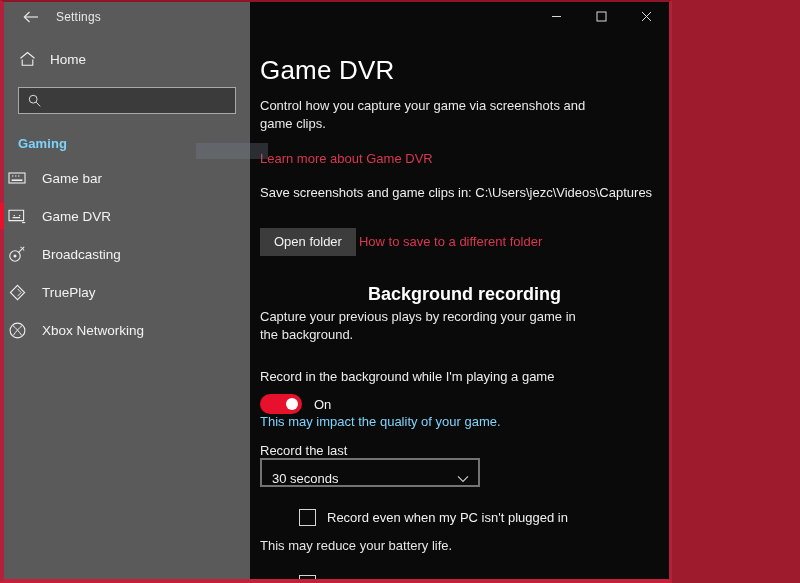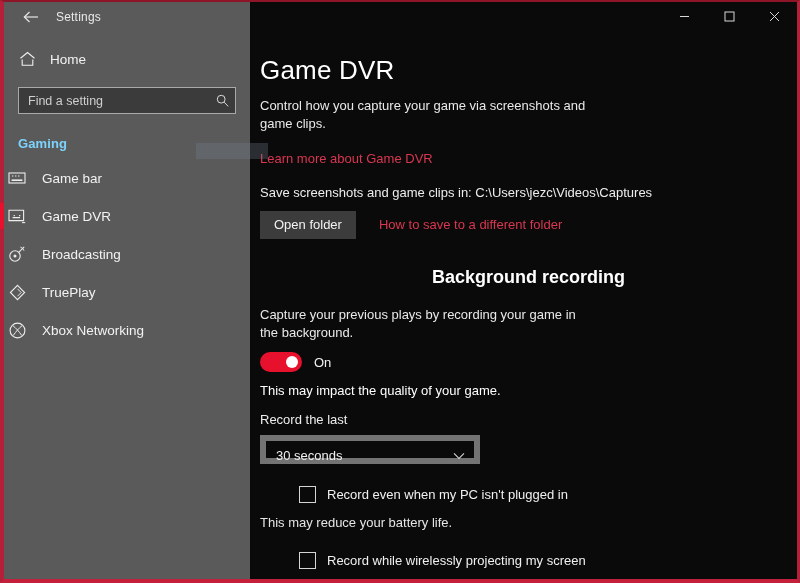--- a/index.html
+++ b/index.html
@@ -8,21 +8,21 @@
     width: 800px;
     height: 583px;
     overflow: hidden;
     background: #9e1b2e;
     font-family: "Liberation Sans", sans-serif;
   }
 
   
   #app-window {
     position: relative;
-    width: 800px;
+    width: 672px;
     height: 583px;
     background: #0a0a0a;
     border-left: 4px solid #b3203a;
     border-right: 3px solid #b3203a;
     border-top: 2px solid #8e1527;
     border-bottom: 4px solid #c4203c;
     display: flex;
     flex-direction: column;
   }
 
@@ -184,22 +184,22 @@
   }
   .path-line {
     font-size: 13px;
     color: #ededed;
     margin-top: 18px;
   }
 
   #folder-row {
     display: flex;
     align-items: center;
-    gap: 23px;
-    margin-top: 11px;
+    gap: 3px;
+    margin-top: 28px;
   }
   #open-folder-btn {
     background: #3c3c3c;
     color: #f2f2f2;
     border: none;
     font-size: 13px;
     font-family: "Liberation Sans", sans-serif;
     padding: 7px 14px 8px 14px;
     line-height: 1;
   }
@@ -214,21 +214,21 @@
     color: #ffffff;
     font-weight: bold;
     margin-top: 28px;
     text-align: center;
   }
   .section-sub {
     font-size: 13px;
     color: #e9e9e9;
     line-height: 1.42;
     max-width: 325px;
-    margin-top: 18px;
+    margin-top: 3px;
   }
 
   .field-label {
     font-size: 13px;
     color: #ededed;
     margin-top: 25px;
   }
 
   
   #toggle-row {
@@ -248,31 +248,29 @@
     position: absolute;
     right: 4px; top: 4px;
     width: 12px; height: 12px;
     border-radius: 50%;
     background: #ffffff;
   }
   #toggle-state { font-size: 13px; color: #f2f2f2; }
 
   .hint {
     font-size: 13px;
-    color: #ffffff;
-    margin-top: 11px;
+    color: #7dd3fc;
   }
   .label-tight { font-size: 13px; color: #ededed; margin-top: 14px; }
 
   #duration-select {
-    margin-top: 8px;
     width: 220px;
     height: 29px;
     background: #0a0a0a;
-    border: 6px solid #737373;
+    border: 2px solid #737373;
     display: flex;
     align-items: center;
     justify-content: space-between;
     padding: 12px 9px 0 10px;
   }
   #duration-value { font-size: 13px; color: #f0f0f0; }
   #duration-chevron { color: #d0d0d0; display: flex; align-items: center; }
 
   .check-row {
     display: flex;
@@ -341,21 +339,20 @@
         <span class="ico">
           <svg width="17" height="16" viewBox="0 0 17 16" fill="none" stroke="currentColor" stroke-width="1.1">
             <path d="M1.5 7.2L8.5 1.5l7 5.7"></path>
               <path d="M3.2 8.4V14.3h10.6V8.4"></path>
           </svg>
         </span>
         <span id="home-label">Home</span>
       </div>
 
       <div id="search-wrap">
-        <input id="search-input" type="text" placeholder="Find a setting" style="">
         <span id="search-icon">
           <svg width="13" height="13" viewBox="0 0 13 13" fill="none" stroke="currentColor" stroke-width="1">
             <circle cx="5.2" cy="5.2" r="3.9"></circle>
               <path d="M8.2 8.2l4 4.2"></path>
           </svg>
         </span>
       </div>
 
       <div id="sidebar-section-title">Gaming</div>
 
@@ -428,20 +425,21 @@
       <div class="path-line">Save screenshots and game clips in: C:\Users\jezc\Videos\Captures</div>
 
       <div id="folder-row">
         <button id="open-folder-btn">Open folder</button>
         <a class="link-inline" href="#">How to save to a different folder</a>
       </div>
 
       <h2 class="section-head">Background recording</h2>
       <p class="section-sub">Capture your previous plays by recording your game in the background.</p>
 
+      <div class="field-label">Record in the background while I'm playing a game</div>
 
       <div id="toggle-row">
         <div id="toggle-switch">
           <div id="toggle-knob"></div>
         </div>
         <span id="toggle-state">On</span>
       </div>
 
       <div class="hint">This may impact the quality of your game.</div>
 

